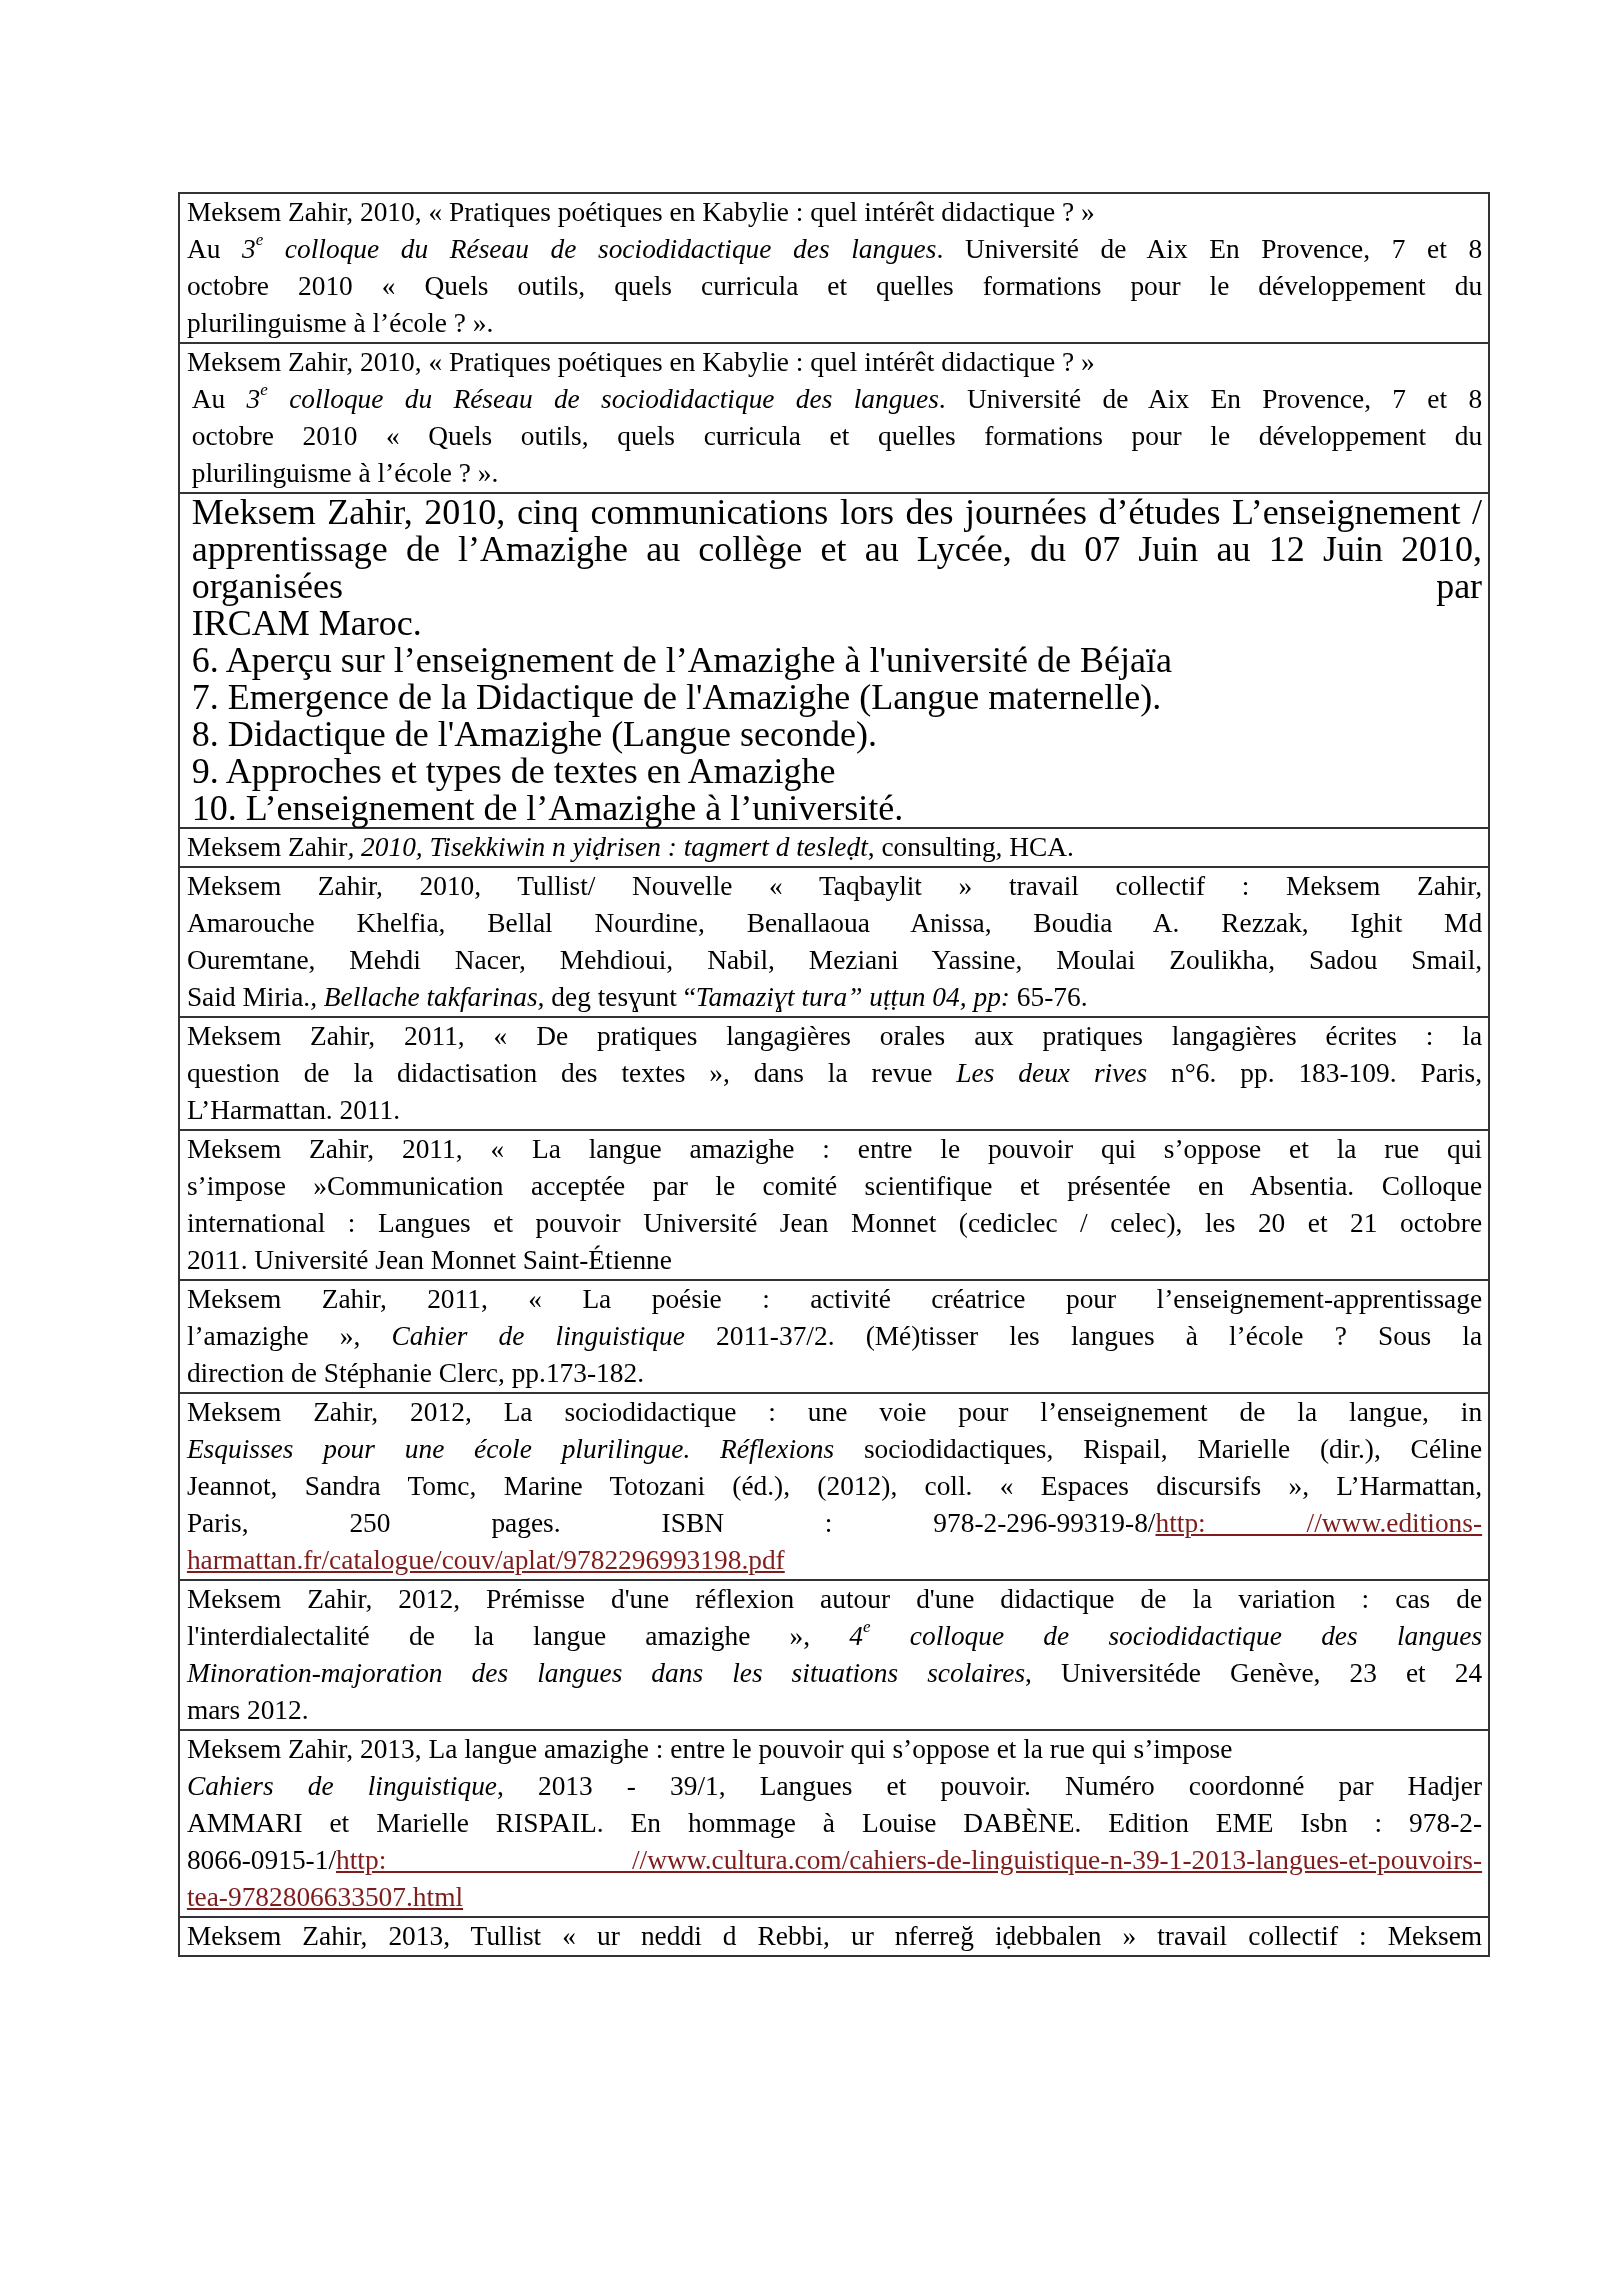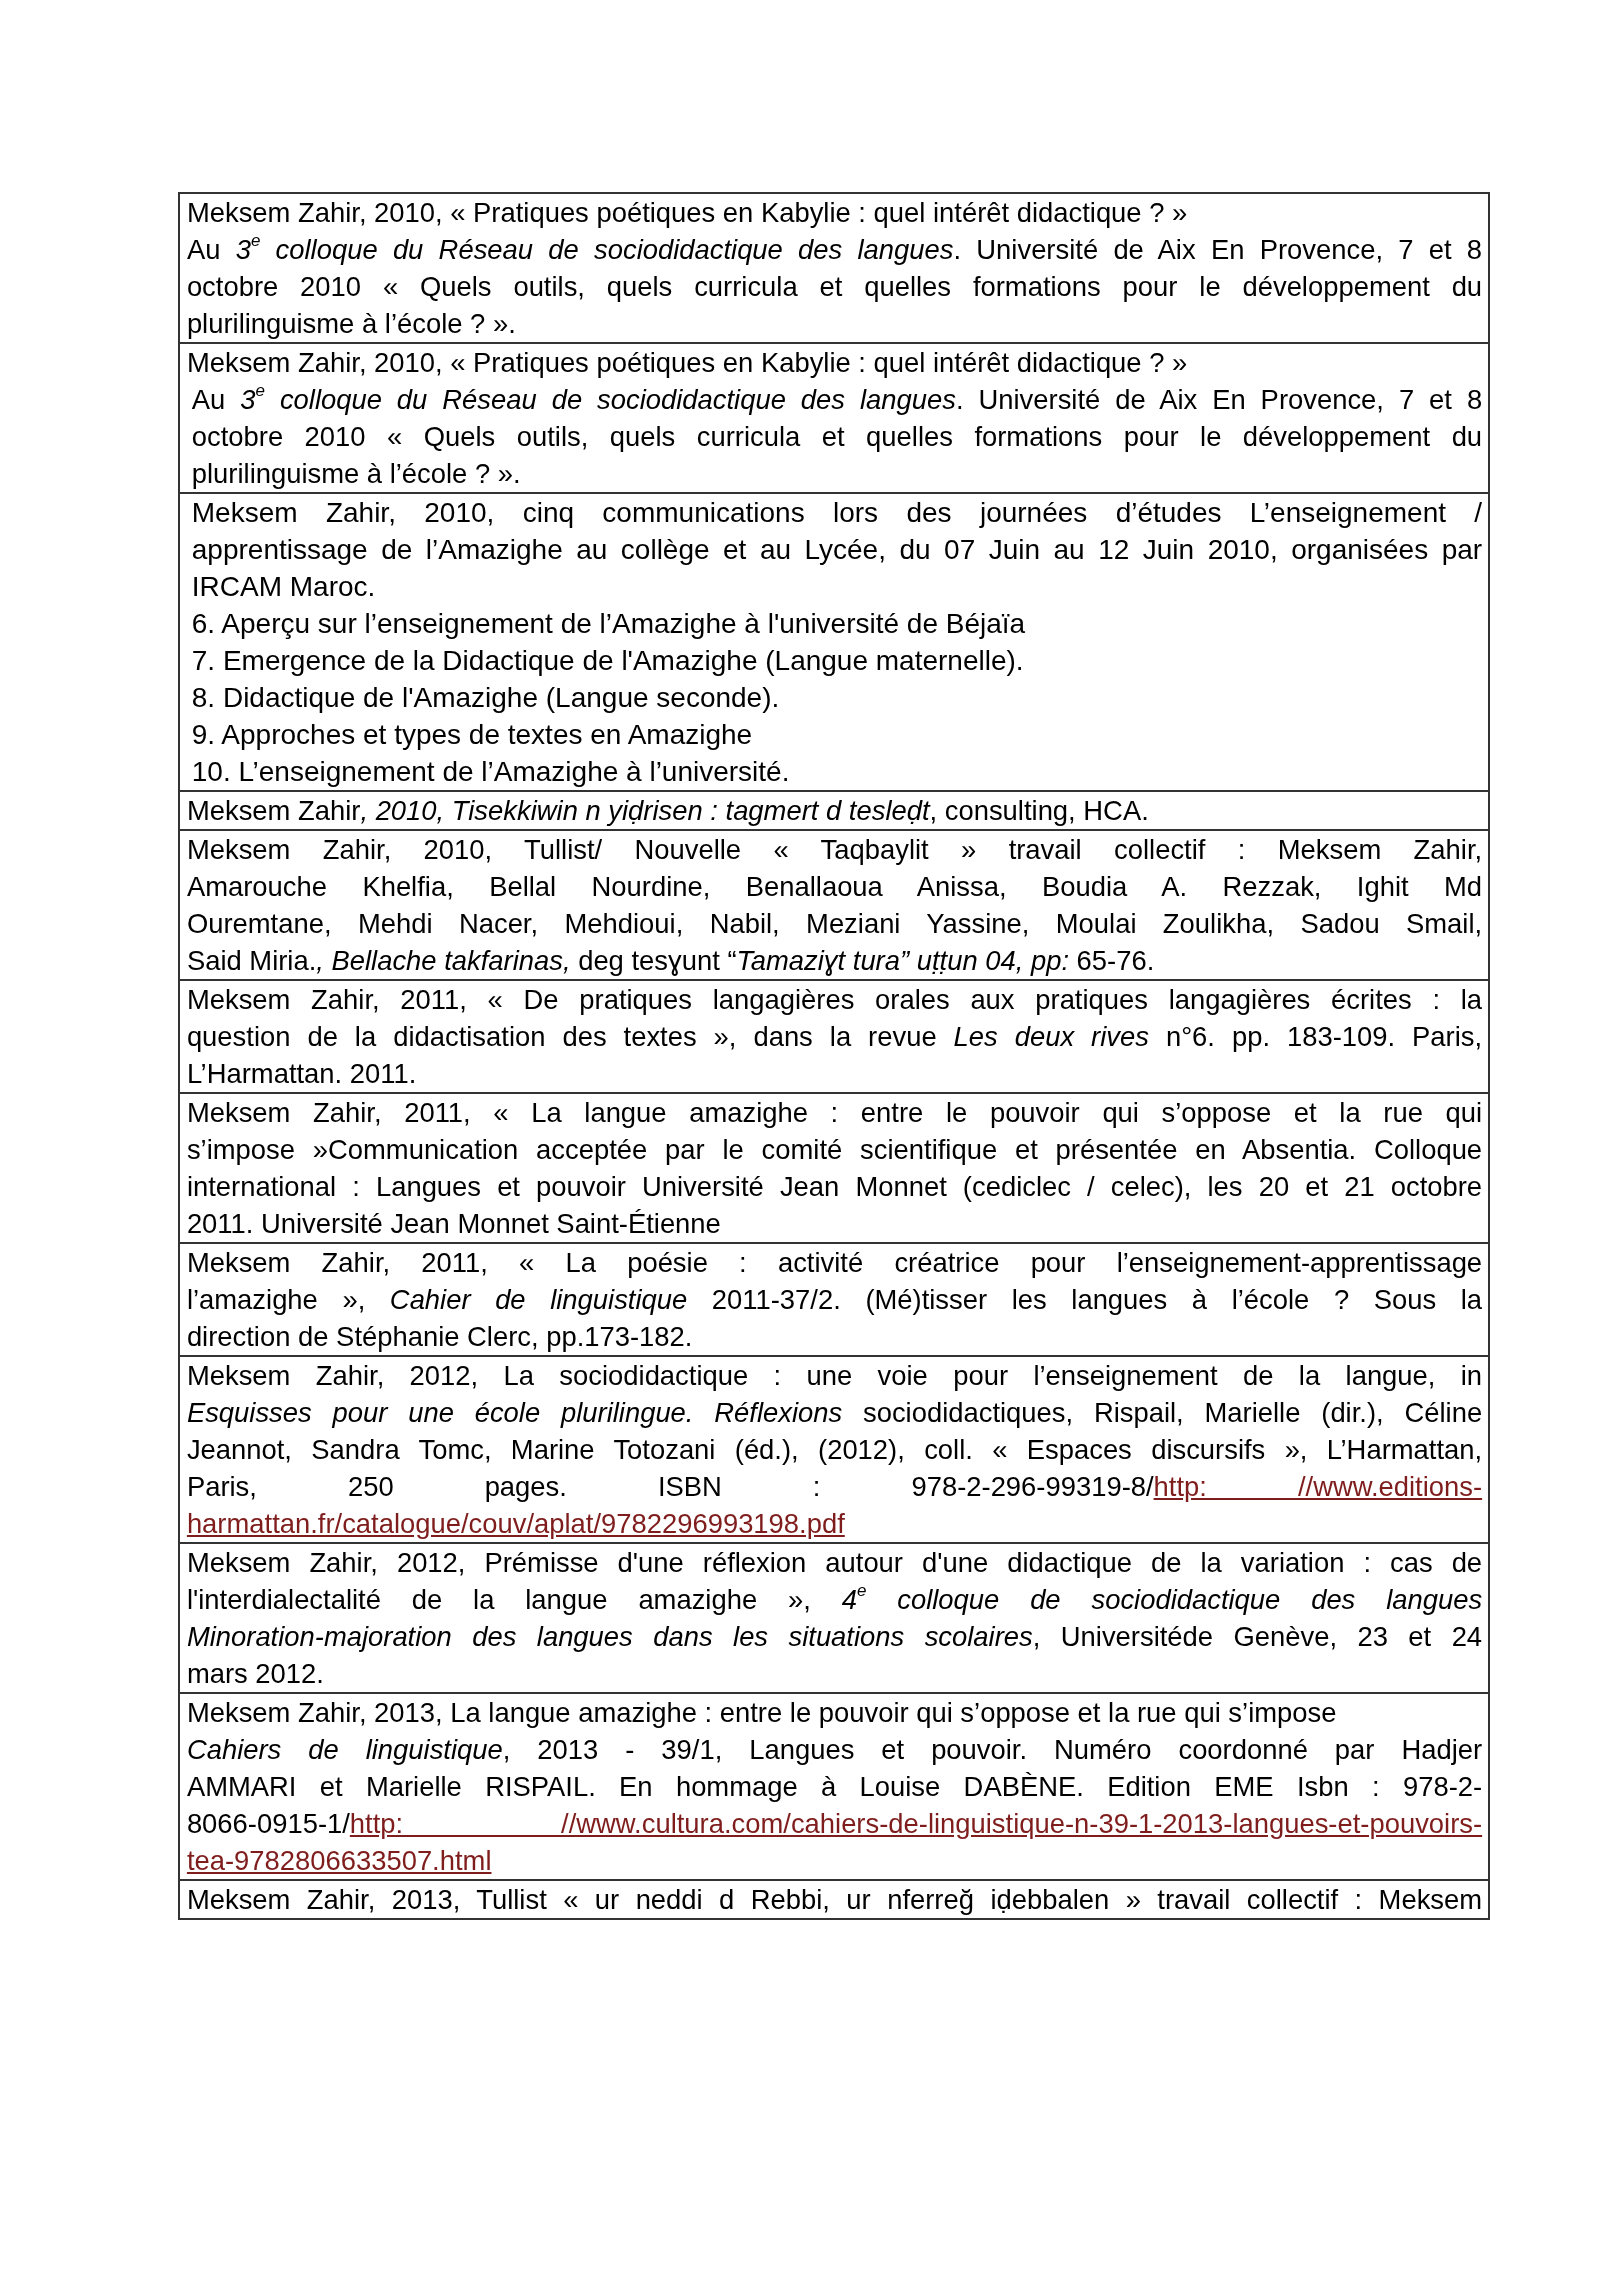--- a/index.html
+++ b/index.html
@@ -1,36 +1,36 @@
 <!DOCTYPE html>
 <html><head>
 <meta charset="utf-8">
 <style>
   html, body { margin: 0; padding: 0; background: #ffffff; }
   body { width: 1621px; height: 2293px; position: relative; overflow: hidden; }
   .page { position: absolute; left: 178px; top: 192px; width: 1312px; }
   table.biblio {
     width: 100%;
     border-collapse: collapse;
-    font-family: Liberation Sans, sans-serif;
+    font-family: Liberation Serif, serif;
     font-size: 27.4px;
     line-height: 37px;
     color: #000;
   }
   table.biblio td {
     border: 2px solid #333;
     padding: 0 5.9px 0 6.9px;
     text-align: justify;
     text-align-last: left;
     vertical-align: top;
   }
   .ln { display: block; }
   .just { text-align: justify; text-align-last: justify; }
   .ind { padding-left: 4.9px; }
-  .big { font-size: 28px; line-height: 37px; margin-top: 16px; }
+  .big { font-size: 36px; line-height: 37px; margin-top: 16px; }
   i, .it { font-style: italic; }
   sup { font-size: 0.62em; line-height: 0; vertical-align: 0.75em; font-style: italic; }
   a.lnk { color: #7f1d1d; text-decoration: underline; }
 </style>
 </head>
 <body>
 
 <div class="page">
 <table class="biblio">
   <tbody>

